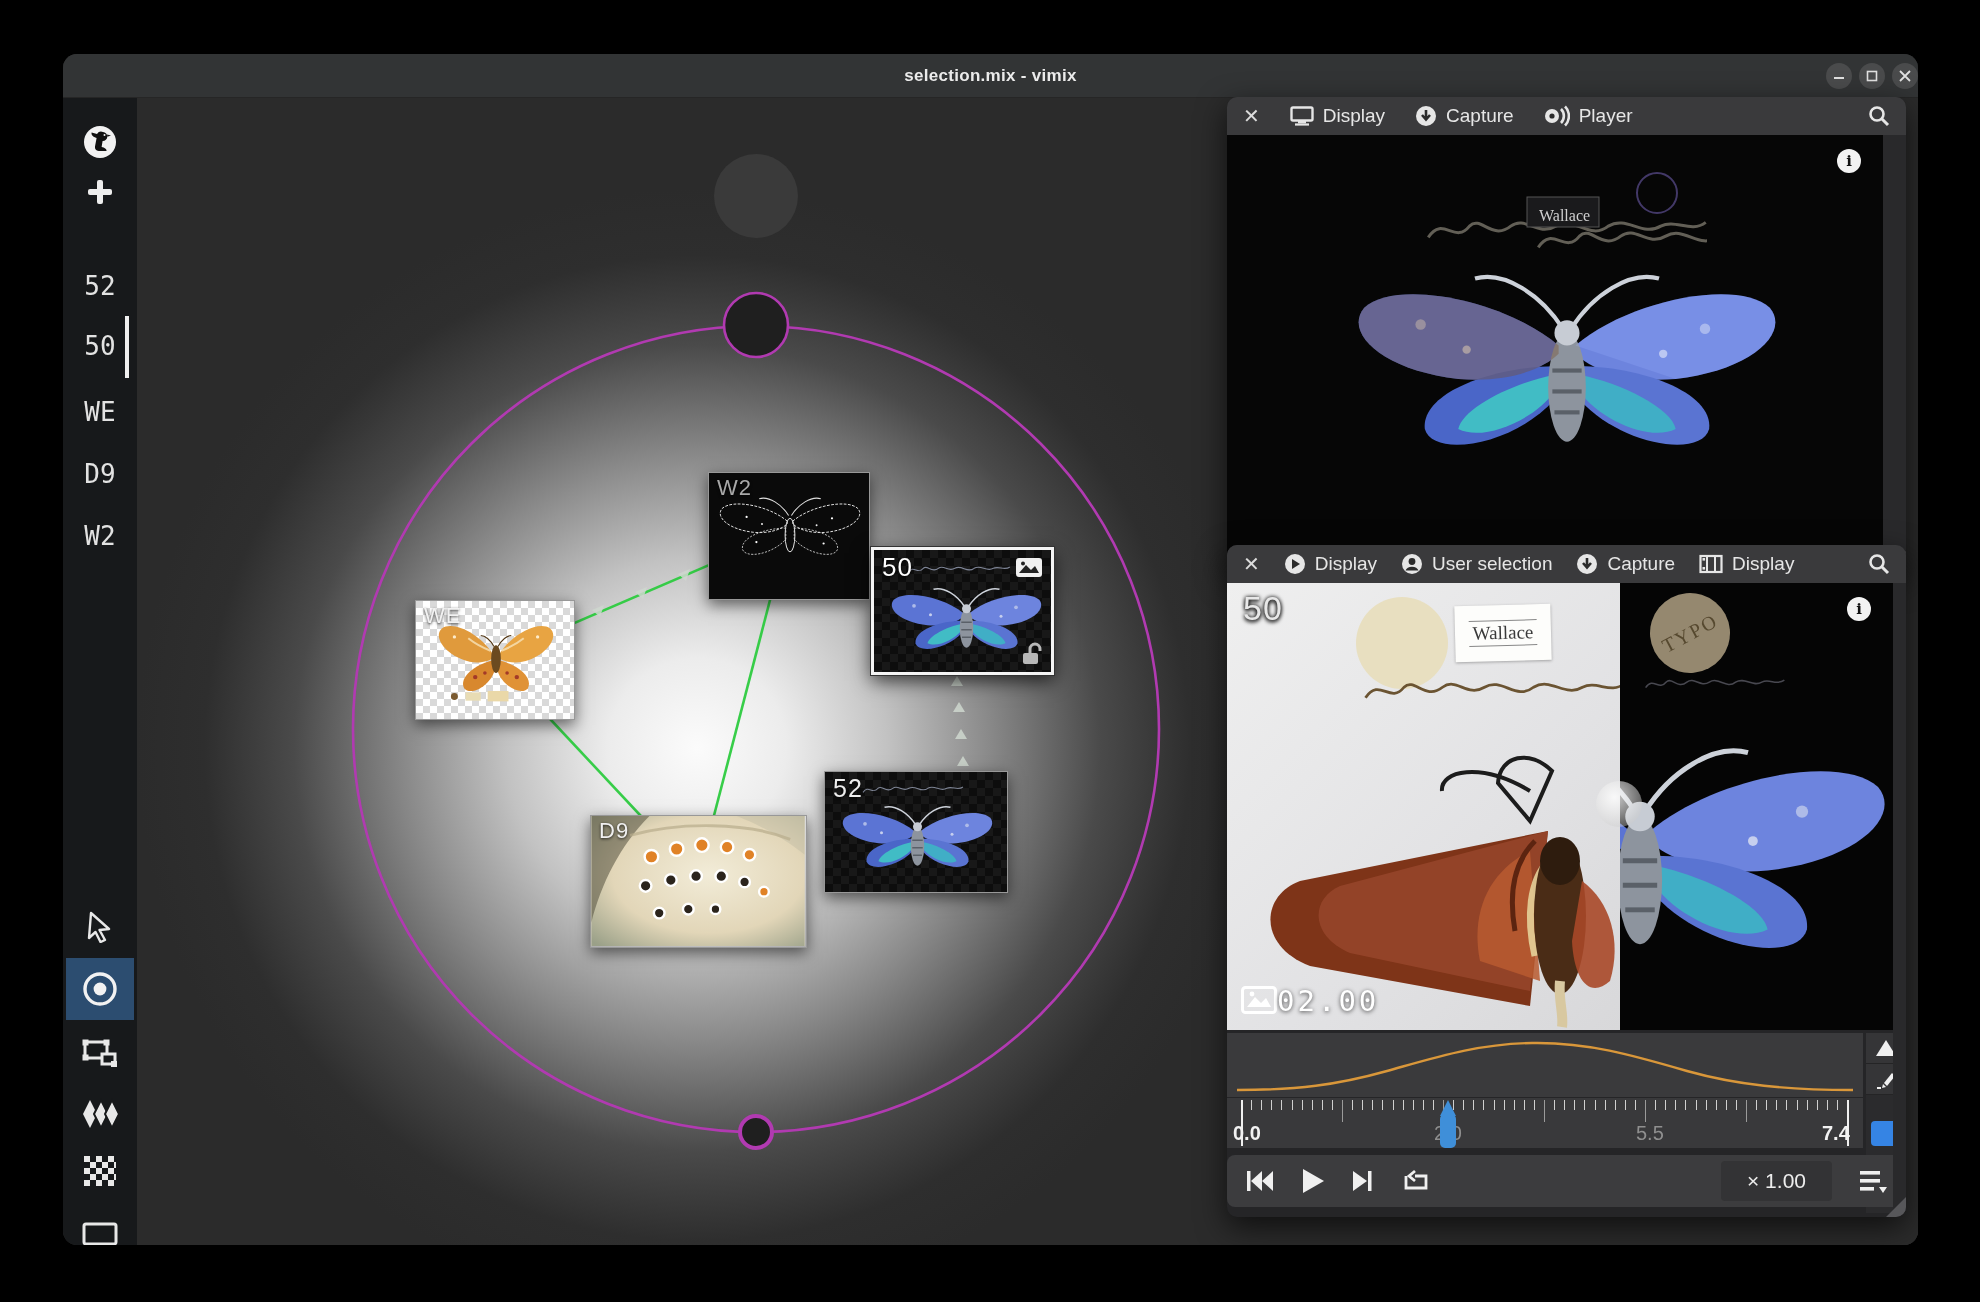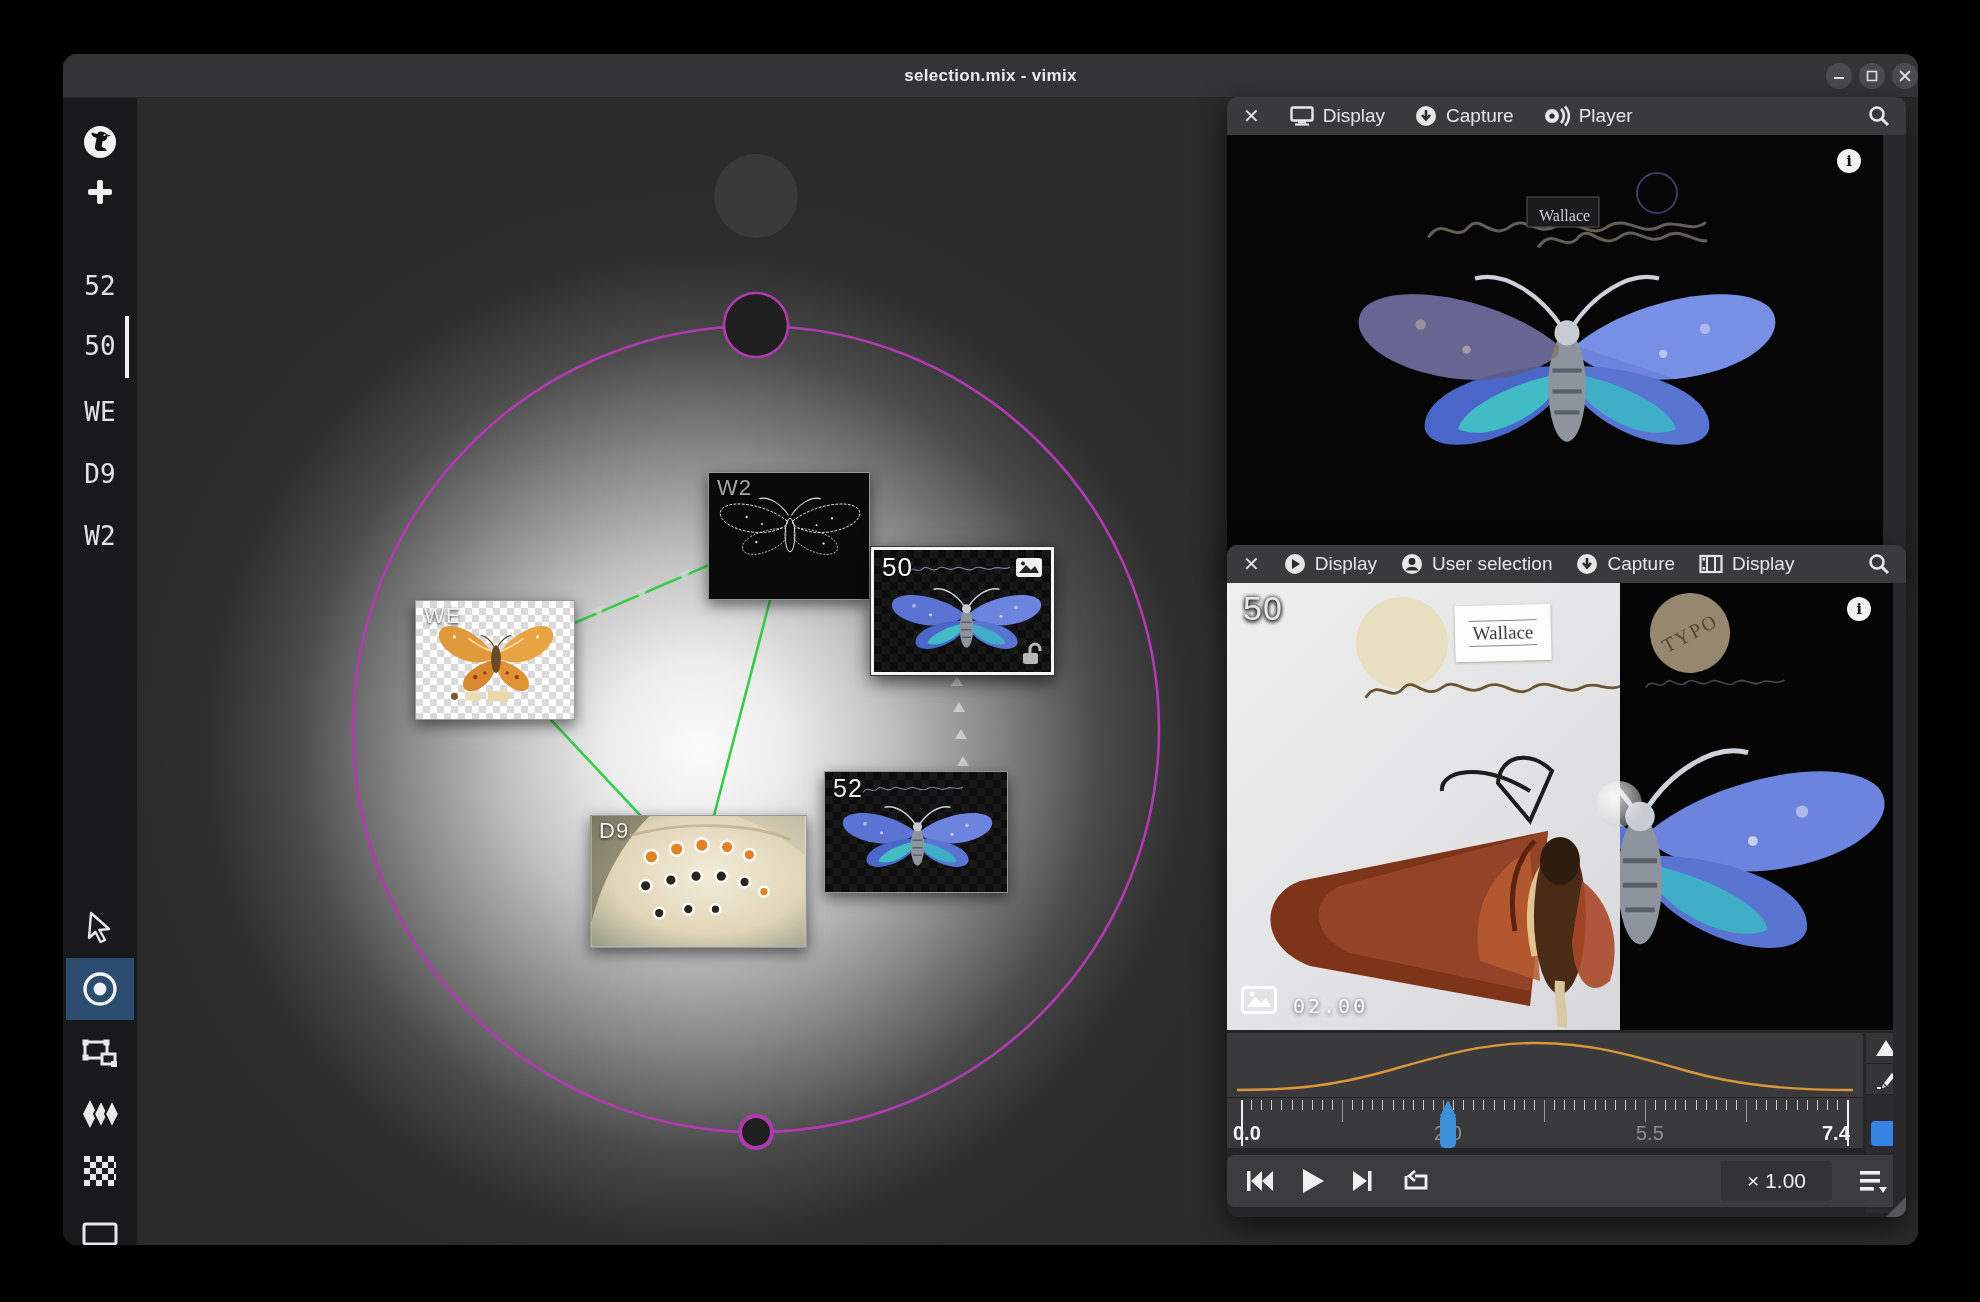--- a/index.html
+++ b/index.html
@@ -56,22 +56,22 @@
   .ph-search { margin-left:auto; }
   .preview { position:absolute; background:#060606; overflow:hidden; }
   .info-dot { position:absolute; width:24px; height:24px; border-radius:50%; background:#f2f2f2;
     color:#111; font-family:"DejaVu Serif", serif; font-weight:bold; font-size:15px;
     display:flex; align-items:center; justify-content:center; }
   .resize-corner { position:absolute; right:0; bottom:0; }
 
   
   #player-src-label { position:absolute; left:16px; top:6px; font-size:34px; color:#e8e8e8;
     text-shadow:0 0 4px #000, 0 2px 4px #000; letter-spacing:1px; }
-  #player-timecode { position:absolute; left:66px; bottom:12px; color:#fff;
-    font-family:"DejaVu Sans Mono", monospace; font-size:20px; letter-spacing:3px;
+  #player-timecode { position:absolute; left:50px; bottom:12px; color:#fff;
+    font-family:"DejaVu Sans Mono", monospace; font-size:29px; letter-spacing:3px;
     text-shadow:0 1px 4px rgba(0,0,0,.7); }
   #mix-handle { position:absolute; left:369px; top:198px; width:46px; height:46px;
     border-radius:50%; background:radial-gradient(circle at 40% 35%, rgba(255,255,255,.8),
       rgba(210,210,210,.45) 70%, rgba(180,180,180,.35)); }
 
   
   #curve-area { position:absolute; left:0; top:488px; width:636px; height:64px; background:#3a3a3c; }
   #tl-right-col { position:absolute; left:639px; top:488px; width:40px; height:180px; background:#2b2b2d; }
   .tl-btn { width:40px; height:31px; background:#353537; display:flex; align-items:center;
     justify-content:center; border-bottom:1px solid #242425; }

